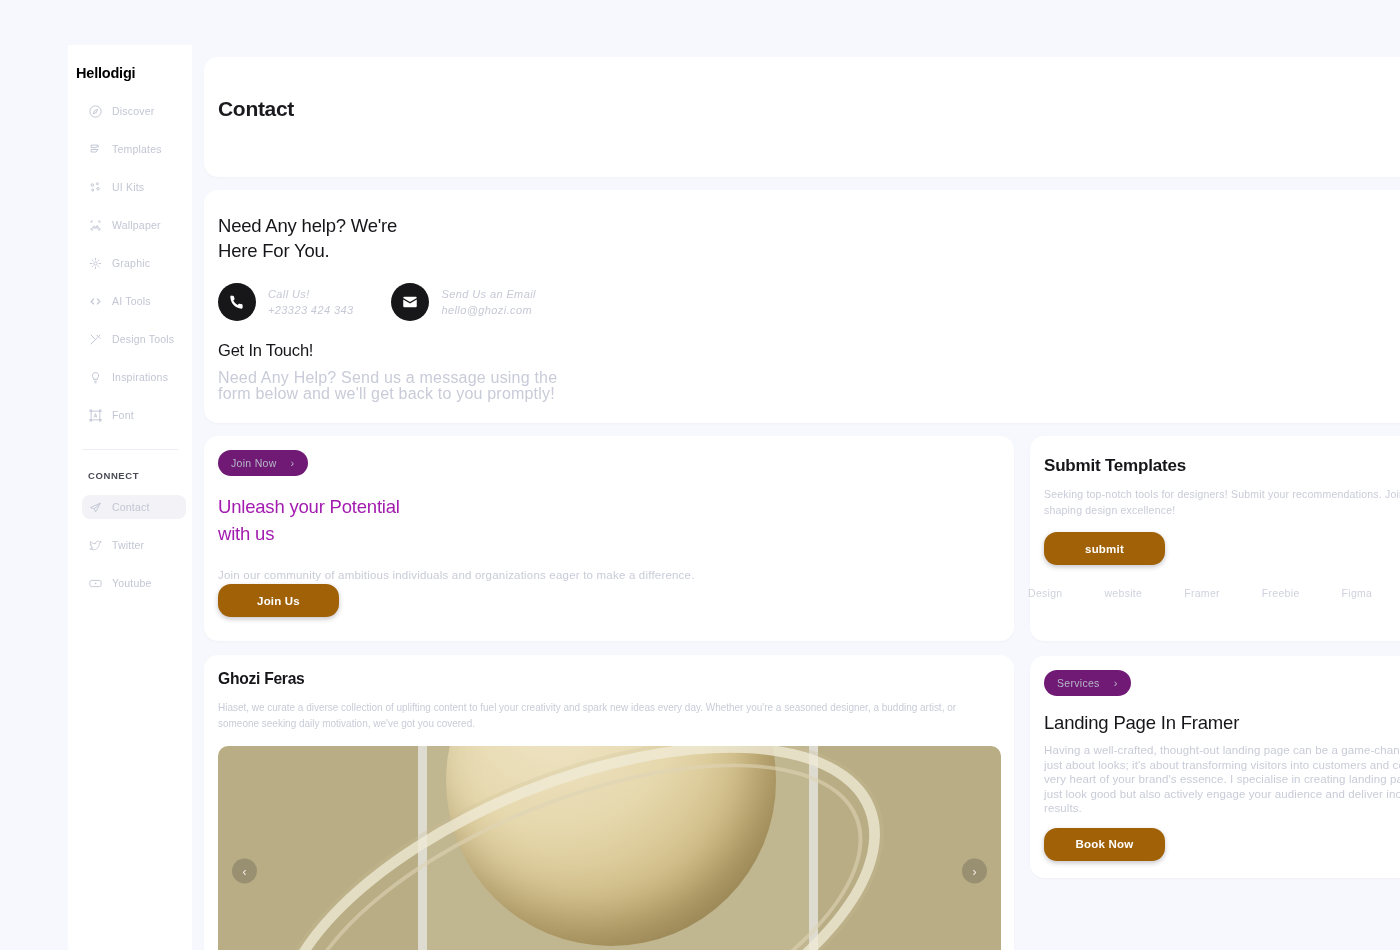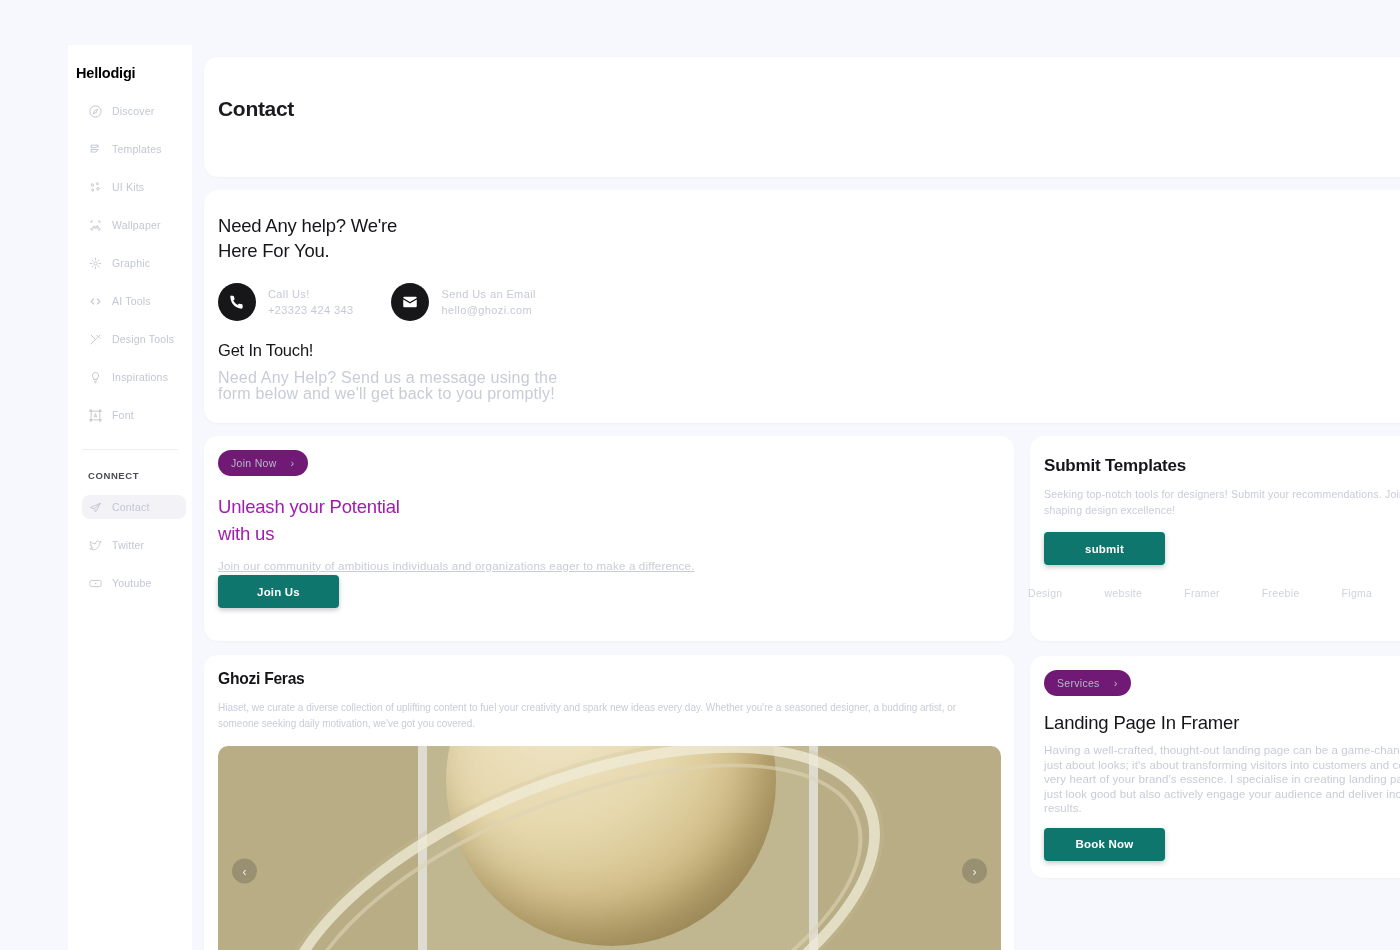--- a/index.html
+++ b/index.html
@@ -76,21 +76,21 @@
     letter-spacing: -.2px; font-weight: normal;
   }
   .contact-rows { display: flex; gap: 38px; margin-top: 20px; }
   .contact-item { display: flex; align-items: center; gap: 12px; }
   .round-icon {
     width: 38px; height: 38px; border-radius: 50%;
     background: #171719; display: flex;
     align-items: center; justify-content: center; flex: 0 0 38px;
   }
   .round-icon svg { width: 18px; height: 18px; fill: #fff; }
-  .ci-text { display: flex; flex-direction: column; gap: 4px; }
+  .ci-text { display: flex; flex-direction: column; gap: 4px; font-style: italic; }
   .ci-label { font-size: 11px; color: #c6c9d6; letter-spacing: .4px; }
   .ci-value { font-size: 11px; color: #c6c9d6; letter-spacing: .4px; }
 
   .h3 {
     font-size: 16.5px; color: #16161a; margin-top: 20px;
     letter-spacing: -.2px; font-weight: normal;
   }
   .muted-p {
     font-size: 16px; color: #c9ccd8; line-height: 16px;
     margin-top: 10px; max-width: 360px; letter-spacing: .2px;
@@ -101,39 +101,39 @@
     display: inline-flex; align-items: center; gap: 14px;
     background: #701a75; border-radius: 999px;
     padding: 7px 13px; font-size: 10.5px; color: #b6b9c8;
     letter-spacing: .3px;
   }
   .pill .chev { font-size: 11px; color: #b6b9c8; }
 
   
   .btn-dark {
     display: inline-flex; align-items: center; justify-content: center;
-    background: #0f766e; color: #ffffff;
-    border-radius: 4px; border: none;
+    background: #a16207; color: #ffffff;
+    border-radius: 13px; border: none;
     font-size: 11.5px; font-weight: bold; letter-spacing: .2px;
     cursor: pointer;
     box-shadow: 0 2px 5px rgba(28,28,44,0.25);
   }
 
   
   .unleash-card {
     position: absolute; left: 0; top: 391px;
     width: 810px; height: 205px;
     padding: 14px 0 0 14px;
   }
   .unleash-h {
     font-size: 18.5px; color: #a21caf; line-height: 27px;
     margin-top: 17px; letter-spacing: -.2px; font-weight: normal;
   }
   .unleash-p {
-    font-size: 11.5px; color: #c9ccd8; margin-top: 13px; letter-spacing: .2px; text-decoration: underline;
+    font-size: 11.5px; color: #c9ccd8; margin-top: 22px; letter-spacing: .2px;
   }
   .join-btn { width: 121px; height: 33px; margin-top: 3px; }
 
   
   .submit-card {
     position: absolute; left: 826px; top: 391px;
     width: 424px; height: 205px;
     padding: 10px 0 0 14px;
   }
   .submit-h {

